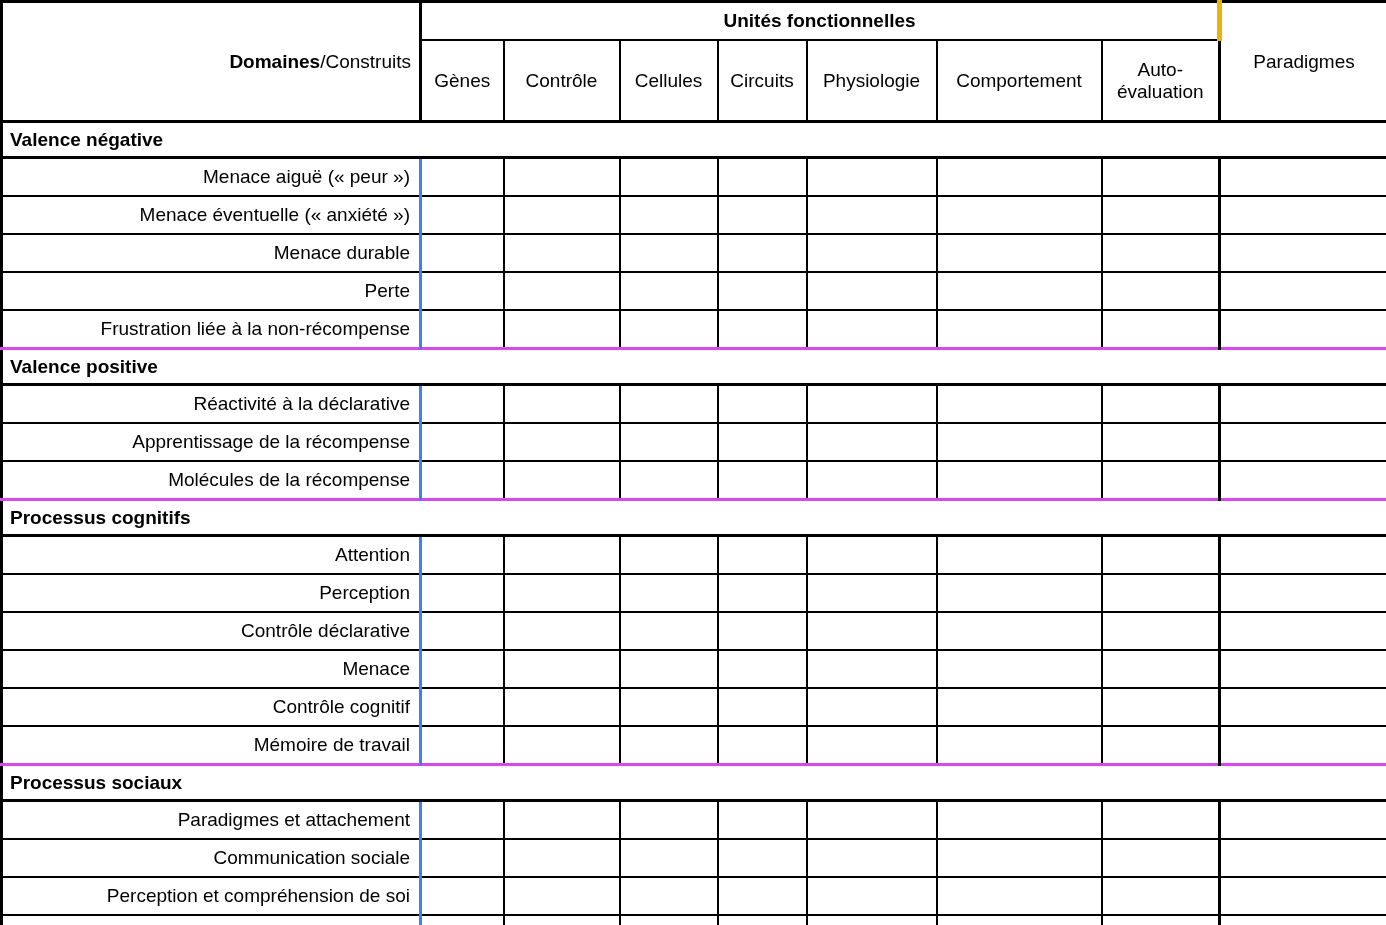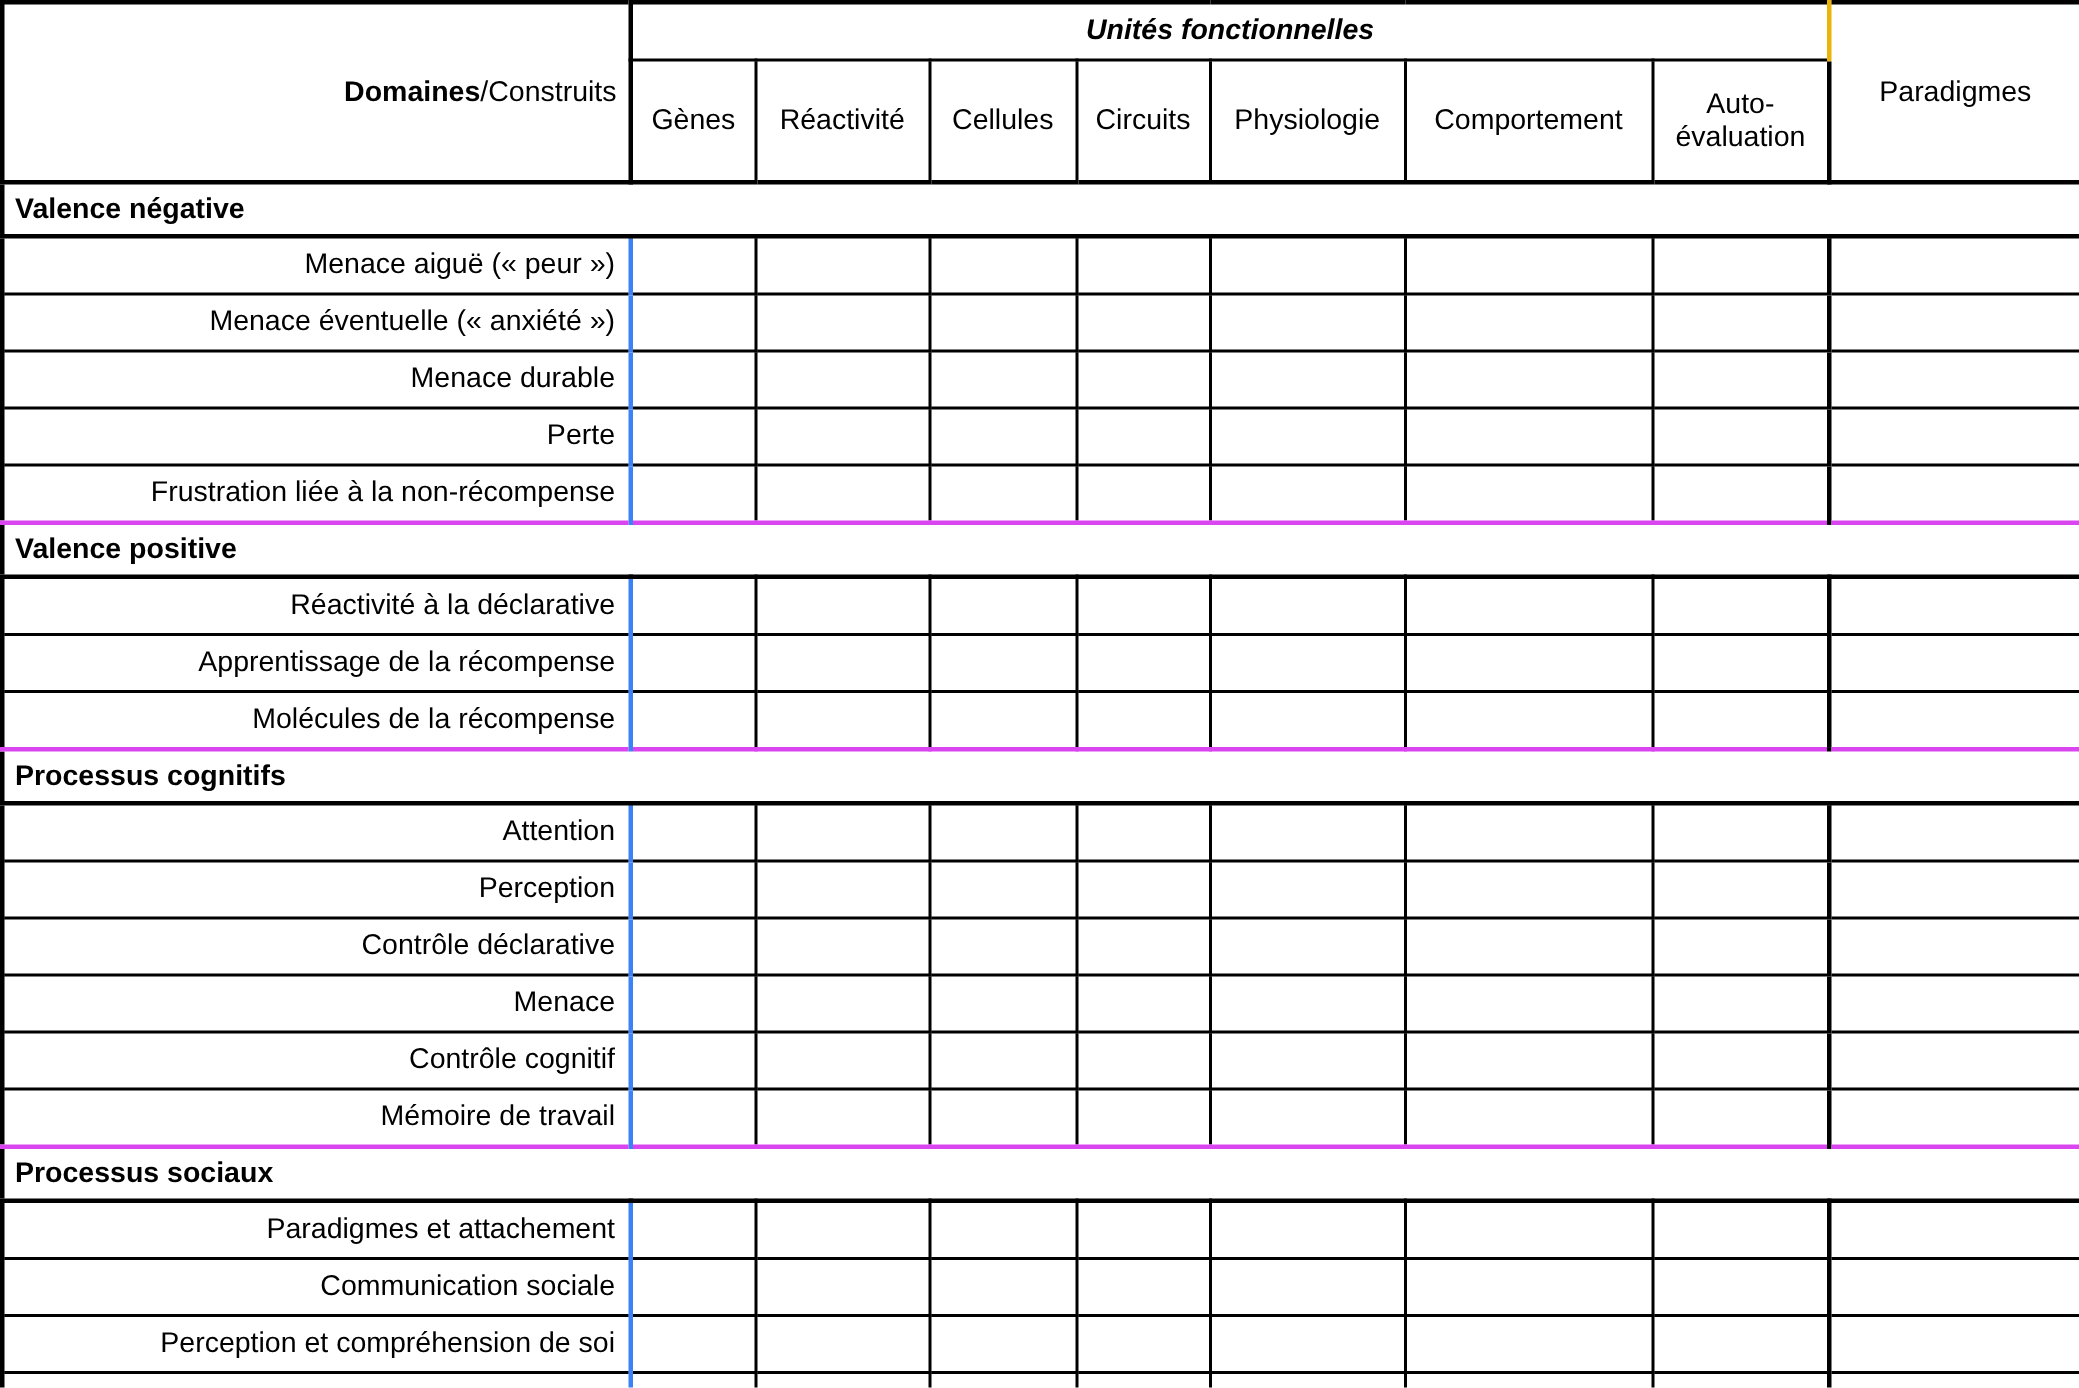--- a/index.html
+++ b/index.html
@@ -43,22 +43,21 @@
     border-right: 3px solid #000;
     border-bottom: 3px solid #000;
   }
   th.corner-head .dom-strong { font-weight: bold; }
 
   th.group-head {
     text-align: center;
     font-weight: bold;
     height: 36px;
     border-bottom: 2px solid #000;
-    border-right: 3px solid #eab308;
-    font-style: italic;
+    border-right: 5px solid #eab308;
   }
 
   th.para-head {
     text-align: center;
     vertical-align: middle;
     border-bottom: 3px solid #000;
     border-left: 3px solid #000;
   }
 
   th.unit-head {
@@ -111,21 +110,21 @@
   <thead>
     <tr>
       <th class="corner-head" rowspan="2">
         <span class="dom-strong">Domaines</span><span>/Construits</span>
       </th>
       <th class="group-head" colspan="7">Unités fonctionnelles</th>
       <th class="para-head" rowspan="2">Paradigmes</th>
     </tr>
     <tr id="unit-head-row">
         <th class="unit-head">Gènes</th>
-        <th class="unit-head">Réactivité</th>
+        <th class="unit-head">Contrôle</th>
         <th class="unit-head">Cellules</th>
         <th class="unit-head">Circuits</th>
         <th class="unit-head">Physiologie</th>
         <th class="unit-head">Comportement</th>
         <th class="unit-head last-unit">Auto-évaluation</th>
       </tr>
   </thead>
   <tbody id="table-body">
       <tr class="domain-row">
         <td colspan="9">Valence négative</td>

